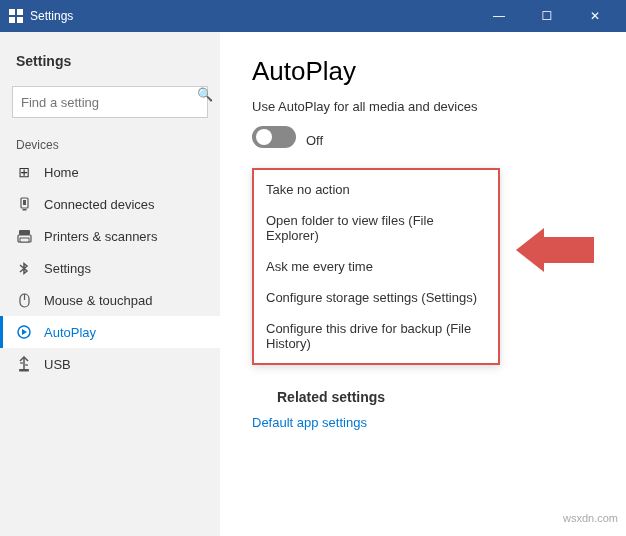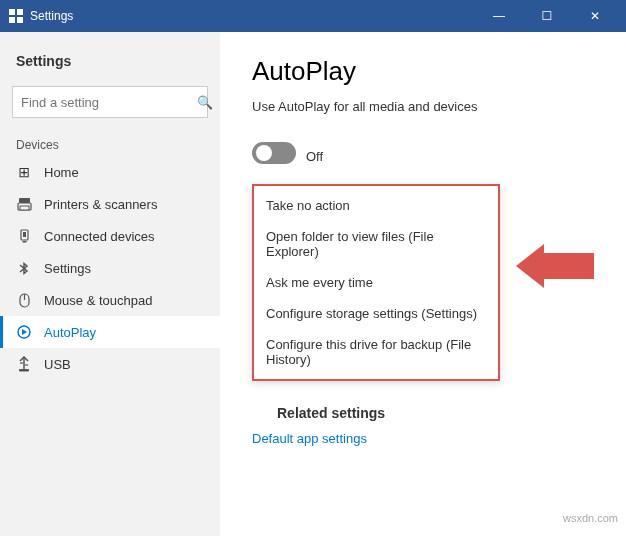--- a/index.html
+++ b/index.html
@@ -72,21 +72,20 @@
       padding: 20px 16px 8px 16px;
     }
     .sidebar-header-title {
       font-size: 14px;
       font-weight: 600;
       color: #333;
     }
     .search-box {
       margin: 8px 12px 12px 12px;
       display: flex;
-      align-items: center;
       border: 1px solid #ccc;
       background: #fff;
       height: 32px;
       padding: 0 8px;
     }
     .search-box input {
       border: none;
       outline: none;
       flex: 1;
       font-size: 13px;
@@ -138,21 +137,21 @@
     }
     .page-title {
       font-size: 26px;
       font-weight: 300;
       color: #000;
       margin-bottom: 12px;
     }
     .autoplay-desc {
       font-size: 13px;
       color: #333;
-      margin-bottom: 28px;
+      margin-bottom: 12px;
     }
     .toggle-row {
       display: flex;
       align-items: flex-end;
       gap: 10px;
       margin-bottom: 20px;
     }
     .toggle-switch {
       width: 44px;
       height: 22px;
@@ -276,37 +275,37 @@
     </div>
     <div class="sidebar-section-label">Devices</div>
 
     <div class="sidebar-item">
       <span class="sidebar-item-icon">⊞</span>
       <span>Home</span>
     </div>
     <div class="sidebar-item">
       <span class="sidebar-item-icon">
         <svg width="15" height="15" viewBox="0 0 15 15" fill="#555">
+          <rect x="4" y="1" width="7" height="10" rx="1" fill="none" stroke="#555" stroke-width="1.2"></rect>
+          <rect x="6" y="3" width="3" height="5" fill="#555"></rect>
+          <rect x="5.5" y="12" width="4" height="1.5" fill="#555"></rect>
+        </svg>
+      </span>
+      <span>Connected devices</span>
+    </div>
+    <div class="sidebar-item">
+      <span class="sidebar-item-icon">
+        <svg width="15" height="15" viewBox="0 0 15 15" fill="#555">
           <rect x="2" y="1" width="11" height="5" rx="1"></rect>
           <rect x="1" y="6" width="13" height="7" rx="1" fill="none" stroke="#555" stroke-width="1.2"></rect>
           <rect x="3" y="9" width="9" height="4" fill="#f2f2f2"></rect>
           <rect x="3" y="9" width="9" height="4" fill="none" stroke="#555" stroke-width="1"></rect>
         </svg>
       </span>
       <span>Printers &amp; scanners</span>
-    </div>
-    <div class="sidebar-item">
-      <span class="sidebar-item-icon">
-        <svg width="15" height="15" viewBox="0 0 15 15" fill="#555">
-          <rect x="4" y="1" width="7" height="10" rx="1" fill="none" stroke="#555" stroke-width="1.2"></rect>
-          <rect x="6" y="3" width="3" height="5" fill="#555"></rect>
-          <rect x="5.5" y="12" width="4" height="1.5" fill="#555"></rect>
-        </svg>
-      </span>
-      <span>Connected devices</span>
     </div>
     <div class="sidebar-item">
       <span class="sidebar-item-icon">
         <svg width="12" height="15" viewBox="0 0 12 15" fill="#555">
           <polyline points="2,4 9,10 6,12.5 6,2.5 9,5 2,11" fill="none" stroke="#555" stroke-width="1.5"></polyline>
         </svg>
       </span>
       <span>Settings</span>
     </div>
     <div class="sidebar-item">

